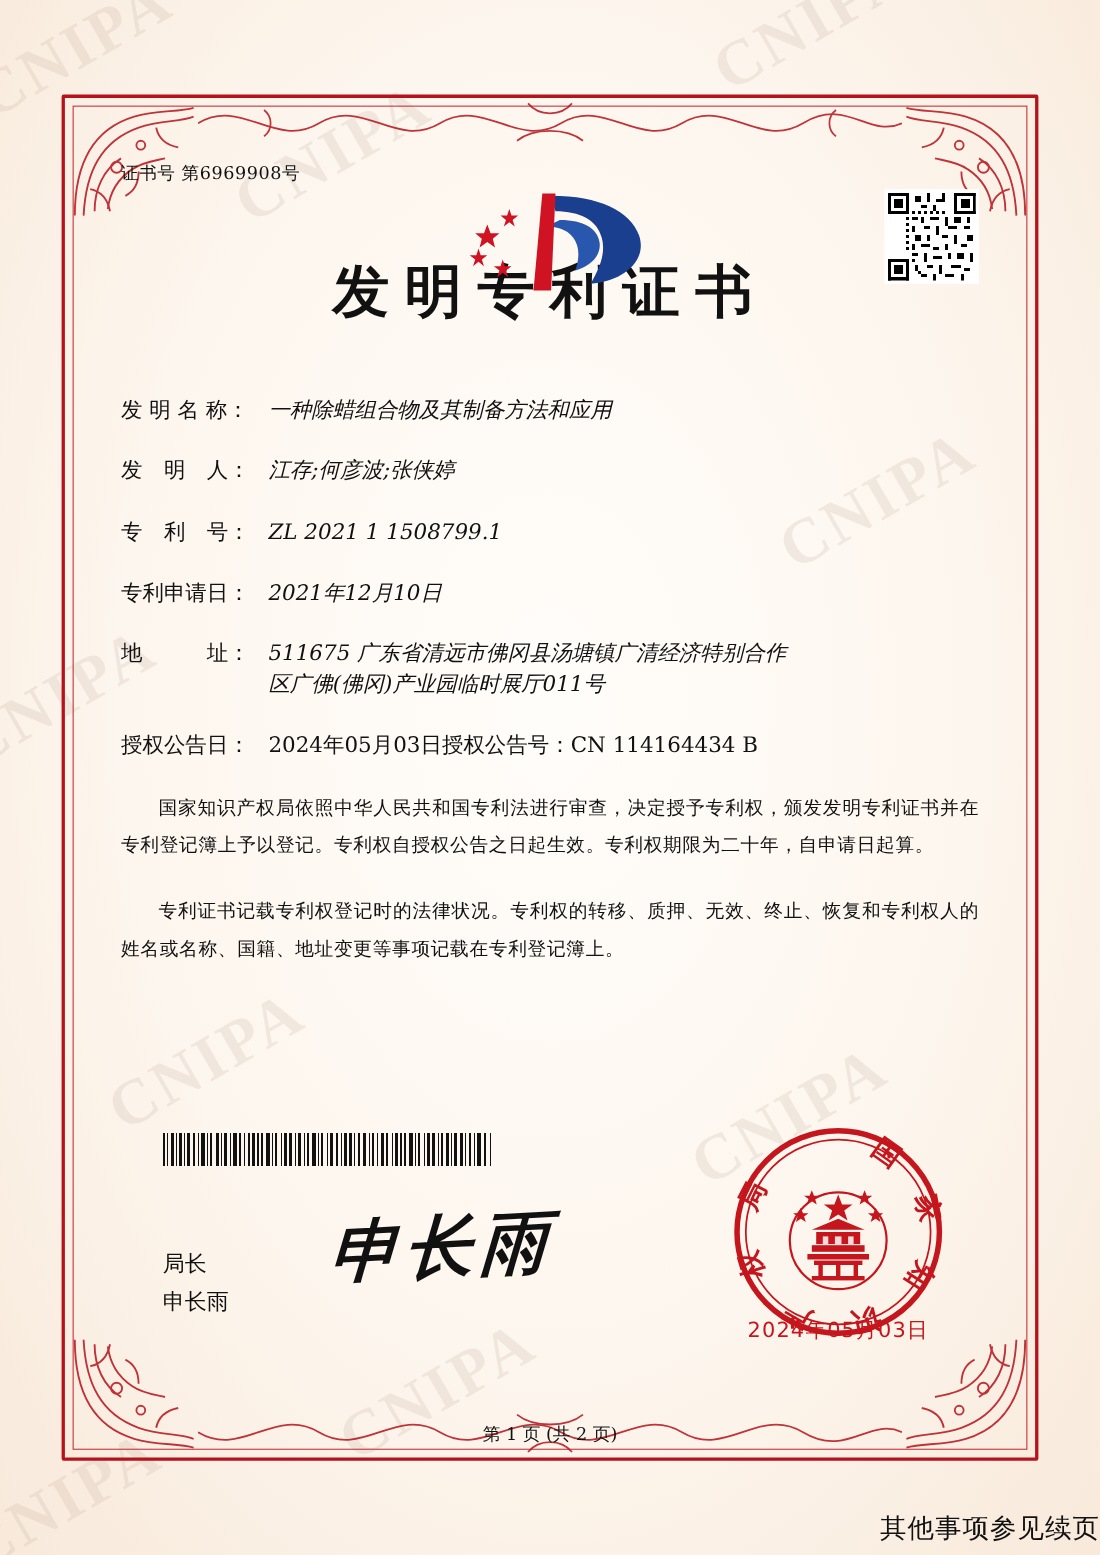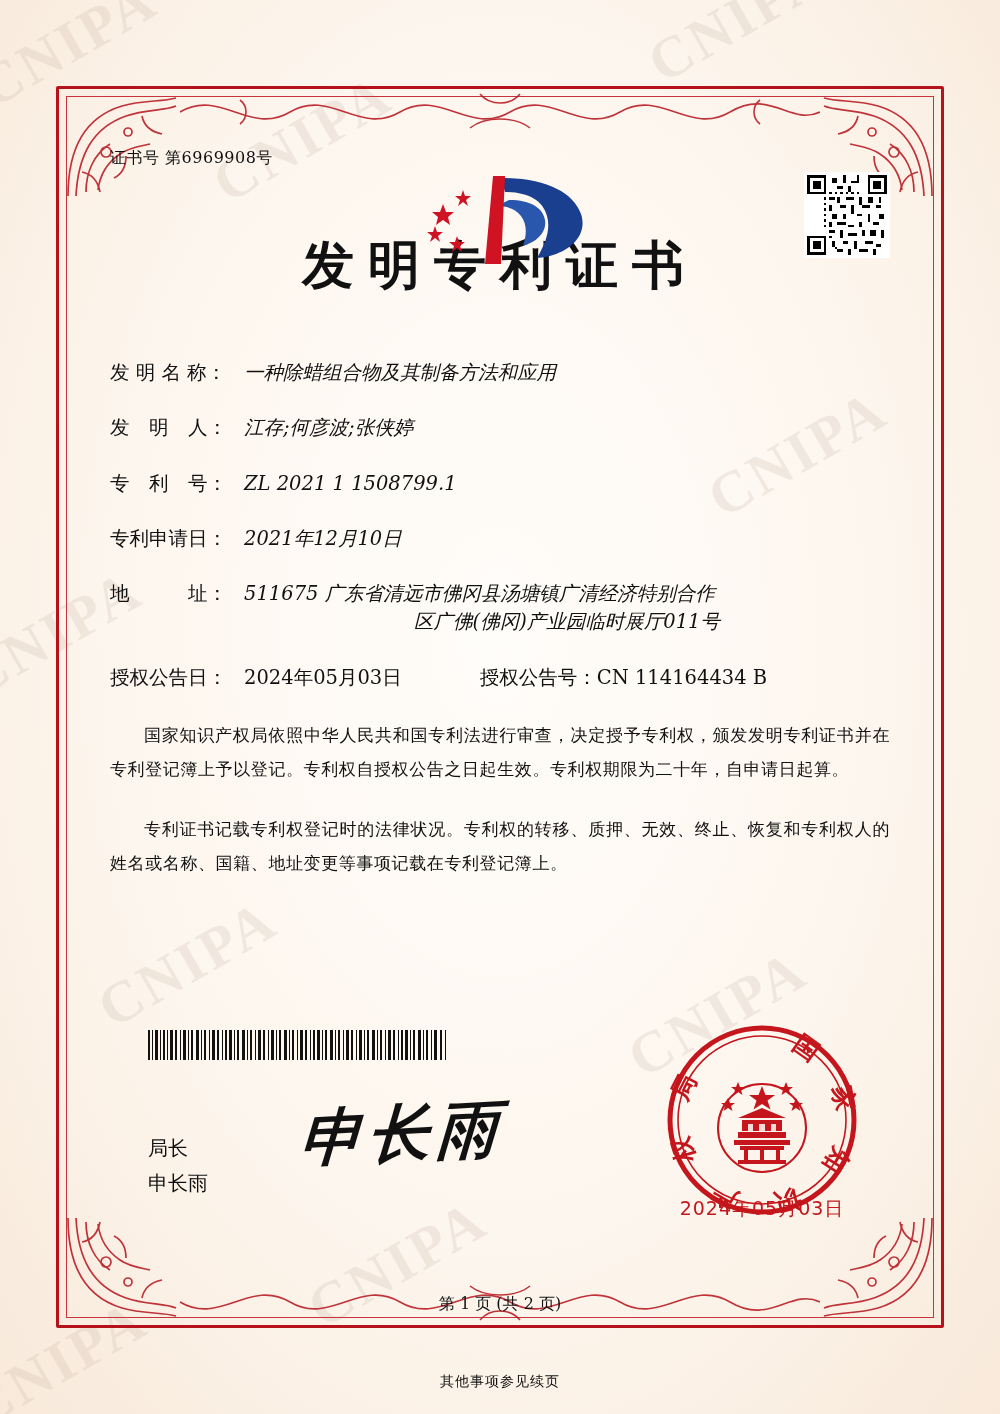--- a/index.html
+++ b/index.html
@@ -126,28 +126,27 @@
     align-items: flex-start;
     margin-bottom: 27px;
     line-height: 1.45;
   }
   .lbl {
     width: 134px;
     flex: 0 0 134px;
     white-space: nowrap;
   }
   .val { flex: 1; font-style: italic; }
-  .val .l2 { display: block; text-align: center; }
+  .val .l2 { display: block; }
 
   .row.pub {
     margin-bottom: 20px;
   }
   .pub-left { display: flex; }
   .pub-right {
-    margin-left: 78px;
     display: flex;
   }
   .pub-right .lbl2 { white-space: nowrap; }
 
   .para {
     margin-top: 26px;
     font-size: 17px;
     line-height: 2.0;
     text-align: justify;
     color: #111;
@@ -216,22 +215,22 @@
     left: 0; right: 0;
     top: 1294px;
     text-align: center;
     font-size: 16px;
     color: #111;
   }
   .footnote {
     position: absolute;
     left: 0; right: 0;
     top: 1373px;
-    text-align: center;
-    font-size: 14px;
+    text-align: right;
+    font-size: 24px;
     color: #111;
     letter-spacing: 1px;
   }
 </style>
 </head>
 <body>
 
 <div class="page">
 
   <div class="wm w1">CNIPA</div>

